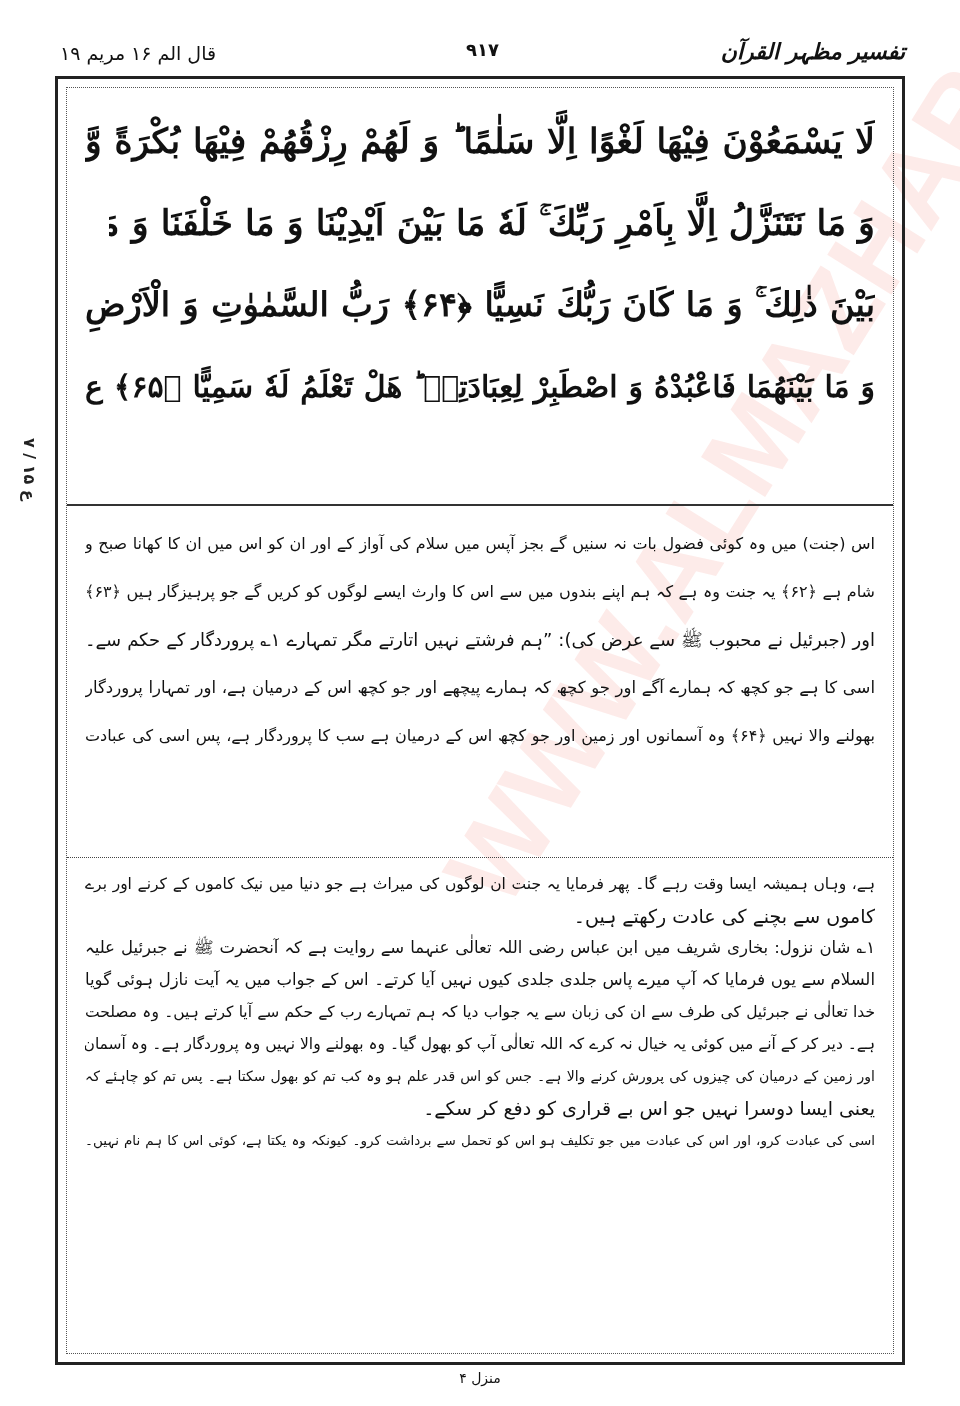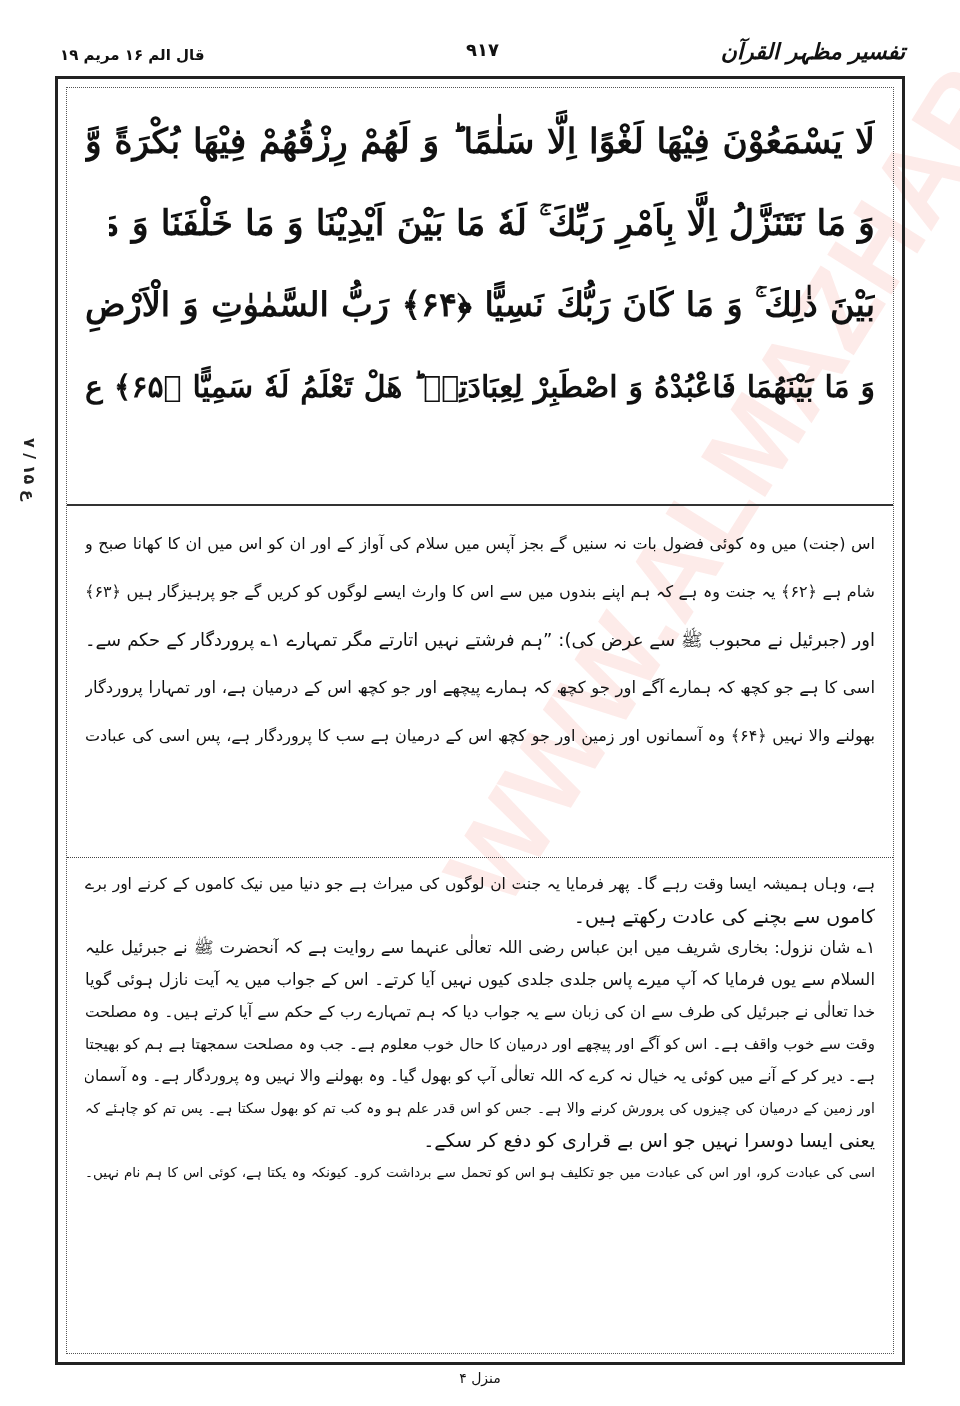--- a/index.html
+++ b/index.html
@@ -5,21 +5,21 @@
   html, body { margin: 0; padding: 0; background: #ffffff; }
   body {
     width: 960px; height: 1406px; position: relative; overflow: hidden;
     font-family: "DejaVu Sans", sans-serif; color: #111;
   }
   .header {
     position: absolute; top: 24px; left: 60px; right: 55px; height: 40px;
     display: flex; align-items: flex-end; justify-content: space-between;
     direction: ltr;
   }
-  .hdr-left { font-size: 15px; font-weight: bold; direction: rtl; }
+  .hdr-left { font-size: 19px; font-weight: normal; direction: rtl; }
   .hdr-center { font-size: 18px; font-weight: bold; position: absolute; left: 50%; transform: translateX(-50%); bottom: 4px; }
   .hdr-right { font-size: 22px; font-weight: bold; direction: rtl; font-style: italic; }
 
   .frame {
     position: absolute; left: 55px; top: 76px; width: 850px; height: 1289px;
     border: 3px solid #222; box-sizing: border-box;
   }
   .inner {
     position: absolute; left: 8px; top: 8px; right: 8px; bottom: 8px;
     border: 1px dotted #555; box-sizing: border-box;
@@ -96,21 +96,20 @@
       <div class="trans-line" style="font-size: 16.5px;">اسی کا ہے جو کچھ کہ ہمارے آگے اور جو کچھ کہ ہمارے پیچھے اور جو کچھ اس کے درمیان ہے، اور تمہارا پروردگار</div>
       <div class="trans-line" style="font-size: 16px;">بھولنے والا نہیں ﴿۶۴﴾ وہ آسمانوں اور زمین اور جو کچھ اس کے درمیان ہے سب کا پروردگار ہے، پس اسی کی عبادت</div>
     </div>
 
     <div class="commentary-block">
       <div class="comm-line" style="font-size: 15.5px;">ہے، وہاں ہمیشہ ایسا وقت رہے گا۔ پھر فرمایا یہ جنت ان لوگوں کی میراث ہے جو دنیا میں نیک کاموں کے کرنے اور برے</div>
       <div class="comm-line short">کاموں سے بچنے کی عادت رکھتے ہیں۔</div>
       <div class="comm-line" style="font-size: 16.5px;">۱؎ شان نزول: بخاری شریف میں ابن عباس رضی اللہ تعالٰی عنہما سے روایت ہے کہ آنحضرت ﷺ نے جبرئیل علیہ</div>
       <div class="comm-line" style="font-size: 16.5px;">السلام سے یوں فرمایا کہ آپ میرے پاس جلدی جلدی کیوں نہیں آیا کرتے۔ اس کے جواب میں یہ آیت نازل ہوئی گویا</div>
       <div class="comm-line" style="font-size: 15.5px;">خدا تعالٰی نے جبرئیل کی طرف سے ان کی زبان سے یہ جواب دیا کہ ہم تمہارے رب کے حکم سے آیا کرتے ہیں۔ وہ مصلحت</div>
-      <div class="comm-line" style="font-size: 15px;">وقت سے خوب واقف ہے۔ اس کو آگے اور پیچھے اور درمیان کا حال خوب معلوم ہے۔ جب وہ مصلحت سمجھتا ہے ہم کو بھیجتا</div>
       <div class="comm-line" style="font-size: 15.5px;">ہے۔ دیر کر کے آنے میں کوئی یہ خیال نہ کرے کہ اللہ تعالٰی آپ کو بھول گیا۔ وہ بھولنے والا نہیں وہ پروردگار ہے۔ وہ آسمان</div>
       <div class="comm-line" style="font-size: 14px;">اور زمین کے درمیان کی چیزوں کی پرورش کرنے والا ہے۔ جس کو اس قدر علم ہو وہ کب تم کو بھول سکتا ہے۔ پس تم کو چاہئے کہ</div>
       <div class="comm-line short">یعنی ایسا دوسرا نہیں جو اس بے قراری کو دفع کر سکے۔</div>
       <div class="comm-line" style="font-size: 13.5px;">اسی کی عبادت کرو، اور اس کی عبادت میں جو تکلیف ہو اس کو تحمل سے برداشت کرو۔ کیونکہ وہ یکتا ہے، کوئی اس کا ہم نام نہیں۔</div>
     </div>
 
   </div>
 </div>
 
 <div class="footer">منزل ۴</div>

